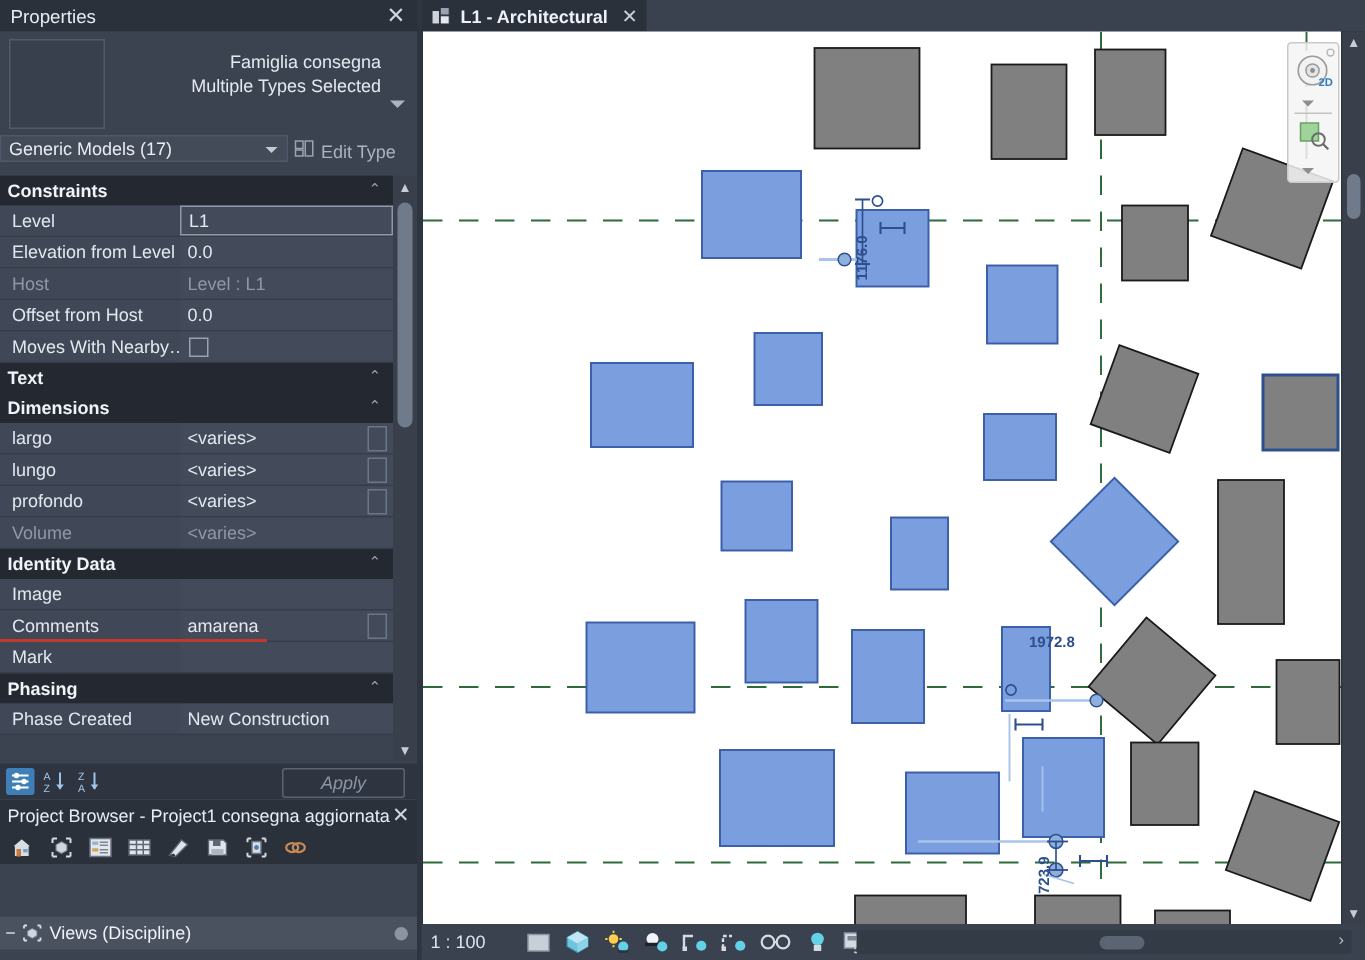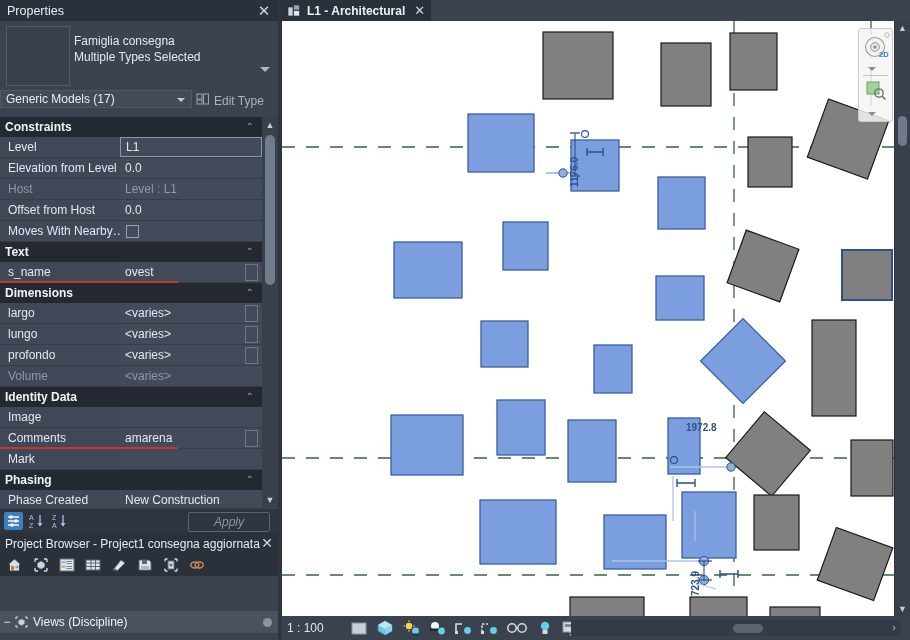--- a/index.html
+++ b/index.html
@@ -25,21 +25,21 @@
   .pp-title .t{margin-left:7px;}
   .pp-close{
     position:absolute;right:6px;top:2px;width:16px;height:16px;
     display:flex;align-items:center;justify-content:center;
     font-size:15px;color:#cfd6e0;line-height:1;cursor:pointer;
   }
 
   
   #type-block{position:absolute;left:0;top:21px;width:278px;height:68px;background:#3b4351;}
   #type-thumb{position:absolute;left:6px;top:5px;width:62px;height:58px;border:1px solid #505a6b;background:#39404d;}
-  #type-name{position:absolute;left:74px;top:12px;width:180px;line-height:16px;font-size:12px;color:#e4e9f0;}
+  #type-name{position:absolute;left:74px;top:12px;width:180px;line-height:16px;font-size:12px;color:#e4e9f0;text-align:right;}
   #type-name div{white-space:nowrap;overflow:hidden;text-overflow:ellipsis;}
   #type-caret{position:absolute;right:8px;top:46px;width:0;height:0;
     border-left:5px solid transparent;border-right:5px solid transparent;border-top:5px solid #aab3c0;cursor:pointer;}
 
   
   #cat-row{position:absolute;left:0;top:90px;width:278px;height:22px;}
   #cat-combo{position:absolute;left:0;top:0;width:192px;height:18px;background:#434b59;border:1px solid #4e586a;
     display:flex;align-items:center;box-sizing:border-box;cursor:pointer;}
   #cat-combo span.v{margin-left:5px;font-size:12px;color:#e9edf3;}
   #cat-caret{position:absolute;right:6px;top:7px;width:0;height:0;
@@ -199,26 +199,20 @@
             </div>
             <div class="prow">
               <div class="k">Moves With Nearby…</div>
               <div class="v">
                 <span class="cb"></span>
               </div>
             </div>
             <div class="grp">
               <span class="lbl">Text</span>
               <span class="collapse">⌃</span>
-            </div>
-            <div class="prow">
-              <div class="k">s_name</div>
-              <div class="v">ovest</div>
-              <span class="sq"></span>
-              <span class="redline" style="bottom: -1px;"></span>
             </div>
             <div class="grp">
               <span class="lbl">Dimensions</span>
               <span class="collapse">⌃</span>
             </div>
             <div class="prow">
               <div class="k">largo</div>
               <div class="v">&lt;varies&gt;</div>
               <span class="sq"></span>
             </div>

